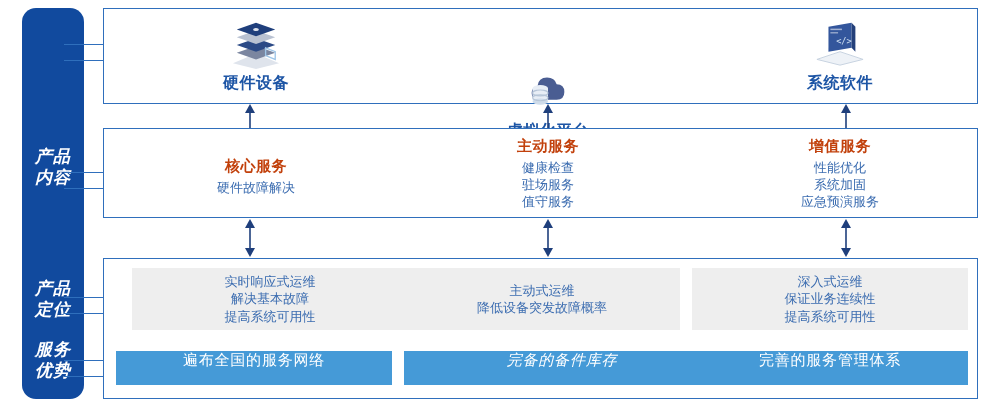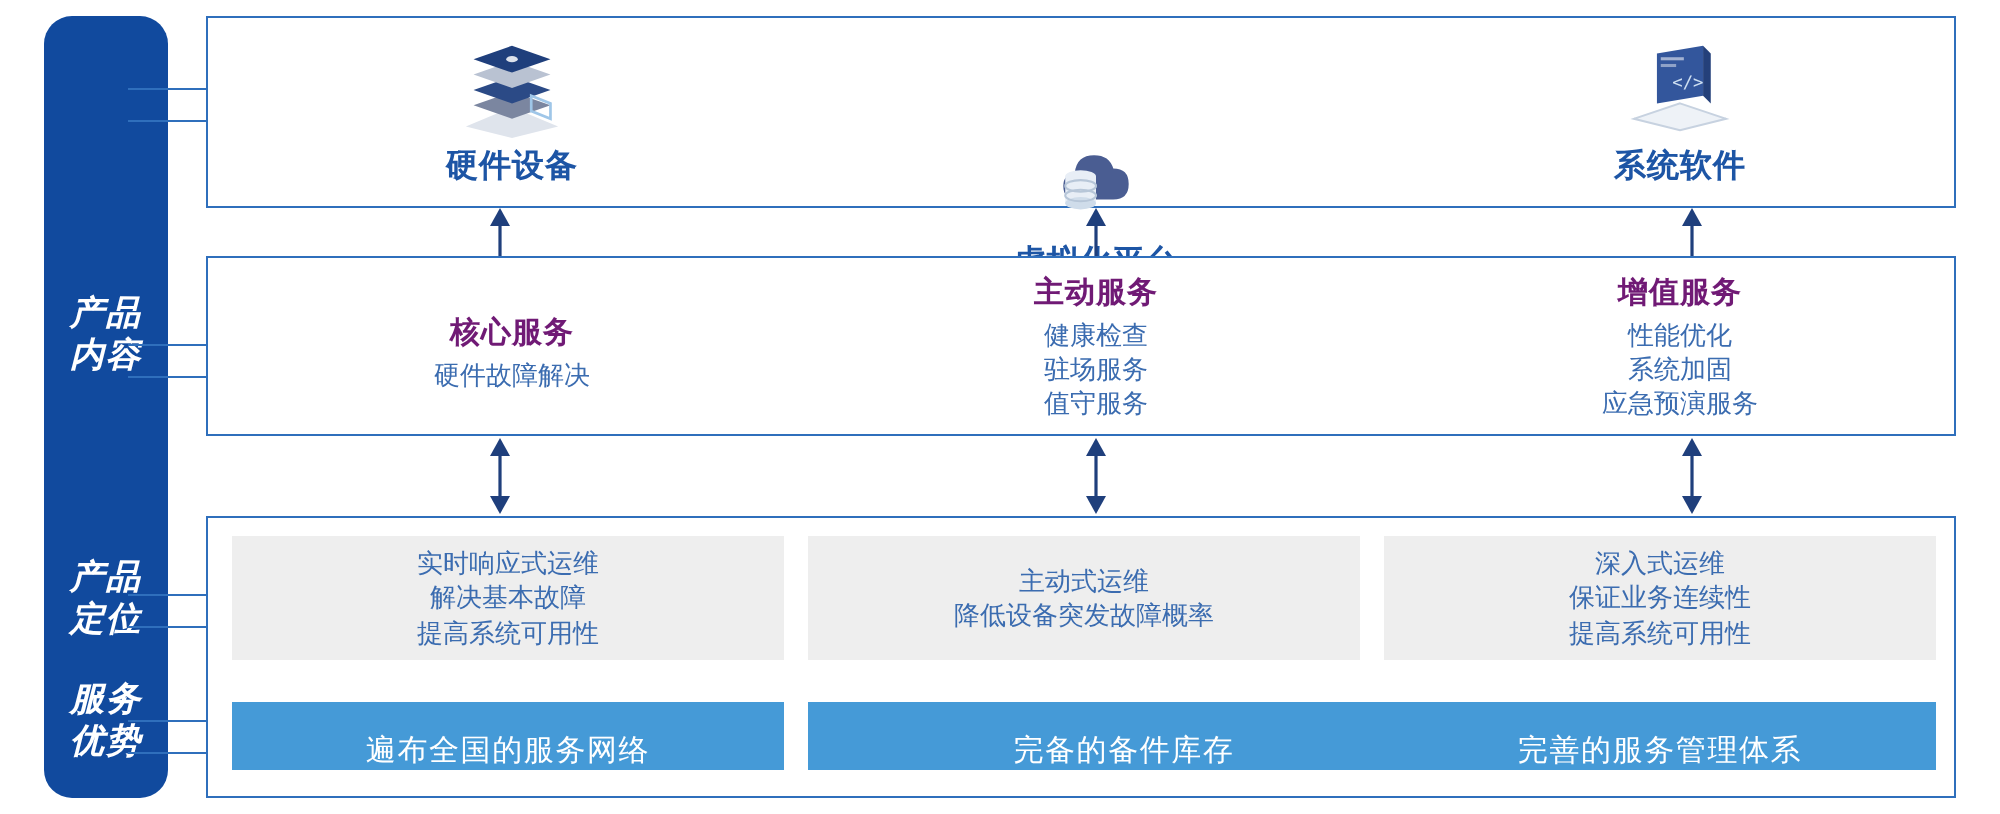--- a/index.html
+++ b/index.html
@@ -52,47 +52,47 @@
 
   
   .content-col{
     position:absolute;top:128px;width:292px;height:90px;
     display:flex;flex-direction:column;align-items:center;justify-content:center;
   }
   #content-col-0{left:110px;}
   #content-col-1{left:402px;}
   #content-col-2{left:694px;}
   .content-head{
-    color:#701a75;font-weight:bold;font-size:15px;margin-bottom:3px;letter-spacing:.5px;
+    color:#c2410c;font-weight:bold;font-size:15px;margin-bottom:3px;letter-spacing:.5px;
   }
   .content-item{
     color:#3b6cb0;font-size:13px;line-height:17px;
   }
   
   #content-col-0 .content-head{margin-top:6px;}
 
   
   .grey-card{
     position:absolute;background:#eeeeee;box-sizing:border-box;
     display:flex;flex-direction:column;align-items:center;justify-content:center;
     top:268px;height:62px;
   }
-  #grey-0{left:116px;width:276px;}
+  #grey-0{left:132px;width:276px;}
   #grey-1{left:404px;width:276px;}
   #grey-2{left:692px;width:276px;text-align:right;}
   .grey-line{color:#3b6cb0;font-size:13px;line-height:17.5px;}
 
   .blue-bar{
     position:absolute;background:#459ad7;box-sizing:border-box;
-    display:flex;align-items:flex-end;justify-content:center;
+    display:flex;align-items:flex-start;justify-content:center;
     top:351px;height:34px;
     color:#ffffff;font-size:15px;letter-spacing:.8px;
   }
   #bar-0{left:116px;width:276px;}
-  #bar-1{left:404px;width:316px;}
+  #bar-1{left:404px;width:316px;font-style:italic;}
   #bar-2{left:692px;width:276px;}
 
   
   .arrow{position:absolute;}
 </style>
 </head>
 <body>
 
 <div id="canvas">
 

